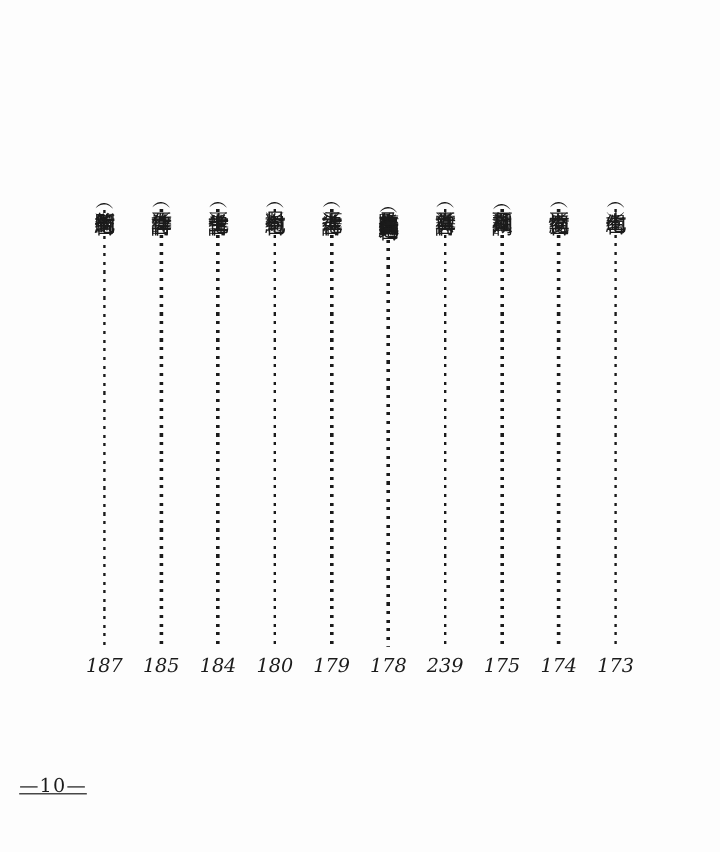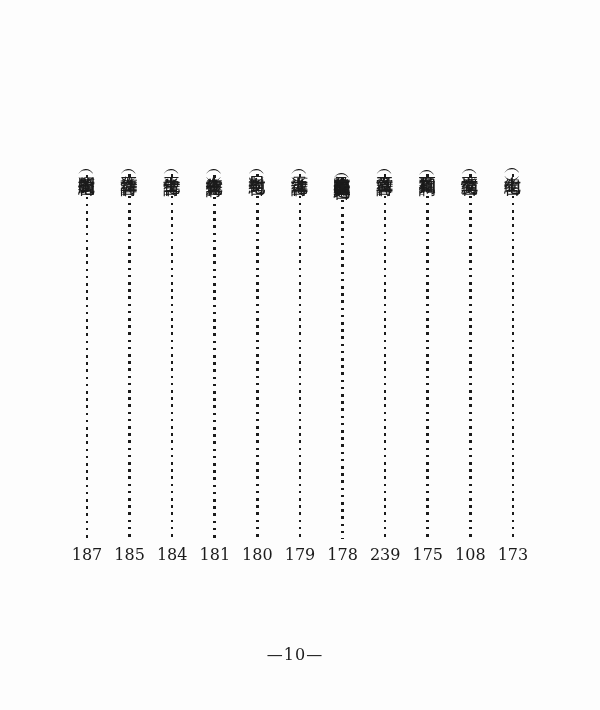--- a/index.html
+++ b/index.html
@@ -47,45 +47,46 @@
     background-image: repeating-linear-gradient(
       to bottom,
       currentColor 0px, currentColor 2.6px,
       transparent 2.6px, transparent 7.2px
     );
   }
   .entry-page {
     font-size: 16px;
     line-height: 17px;
     height: 17px;
+    font-style: italic;
   }
   .footer-page {
     position: absolute;
-    left: 0;
+    left: 16px;
     right: 10px;
     top: 645px;
-    text-align: center;
     font-size: 16px;
     letter-spacing: 1px;
+    text-decoration: underline;
   }
 </style>
 </head>
 <body>
 
 <div class="scan-page" style="background: rgb(253, 253, 253); color: rgb(27, 27, 27);">
   <div class="toc-columns">
       <div class="toc-entry">
     <div class="entry-title">山（七言絕句）</div>
     <div class="leader"></div>
     <div class="entry-page">173</div>
   </div>
       <div class="toc-entry">
     <div class="entry-title">交情（五言絕句）</div>
     <div class="leader"></div>
-    <div class="entry-page">108</div>
+    <div class="entry-page">174</div>
   </div>
       <div class="toc-entry">
     <div class="entry-title">相見歡百期（詞）</div>
     <div class="leader"></div>
     <div class="entry-page">175</div>
   </div>
       <div class="toc-entry">
     <div class="entry-title">當眞（五言律詩）</div>
     <div class="leader"></div>
     <div class="entry-page">239</div>
@@ -99,25 +100,20 @@
     <div class="entry-title">天涯（七言律詩）</div>
     <div class="leader"></div>
     <div class="entry-page">179</div>
   </div>
       <div class="toc-entry">
     <div class="entry-title">對日（七言絕句）</div>
     <div class="leader"></div>
     <div class="entry-page">180</div>
   </div>
       <div class="toc-entry">
-    <div class="entry-title">在生旅（七言律詩）</div>
-    <div class="leader"></div>
-    <div class="entry-page">181</div>
-  </div>
-      <div class="toc-entry">
     <div class="entry-title">平生（七言律詩）</div>
     <div class="leader"></div>
     <div class="entry-page">184</div>
   </div>
       <div class="toc-entry">
     <div class="entry-title">作詩（五言律詩）</div>
     <div class="leader"></div>
     <div class="entry-page">185</div>
   </div>
       <div class="toc-entry">

